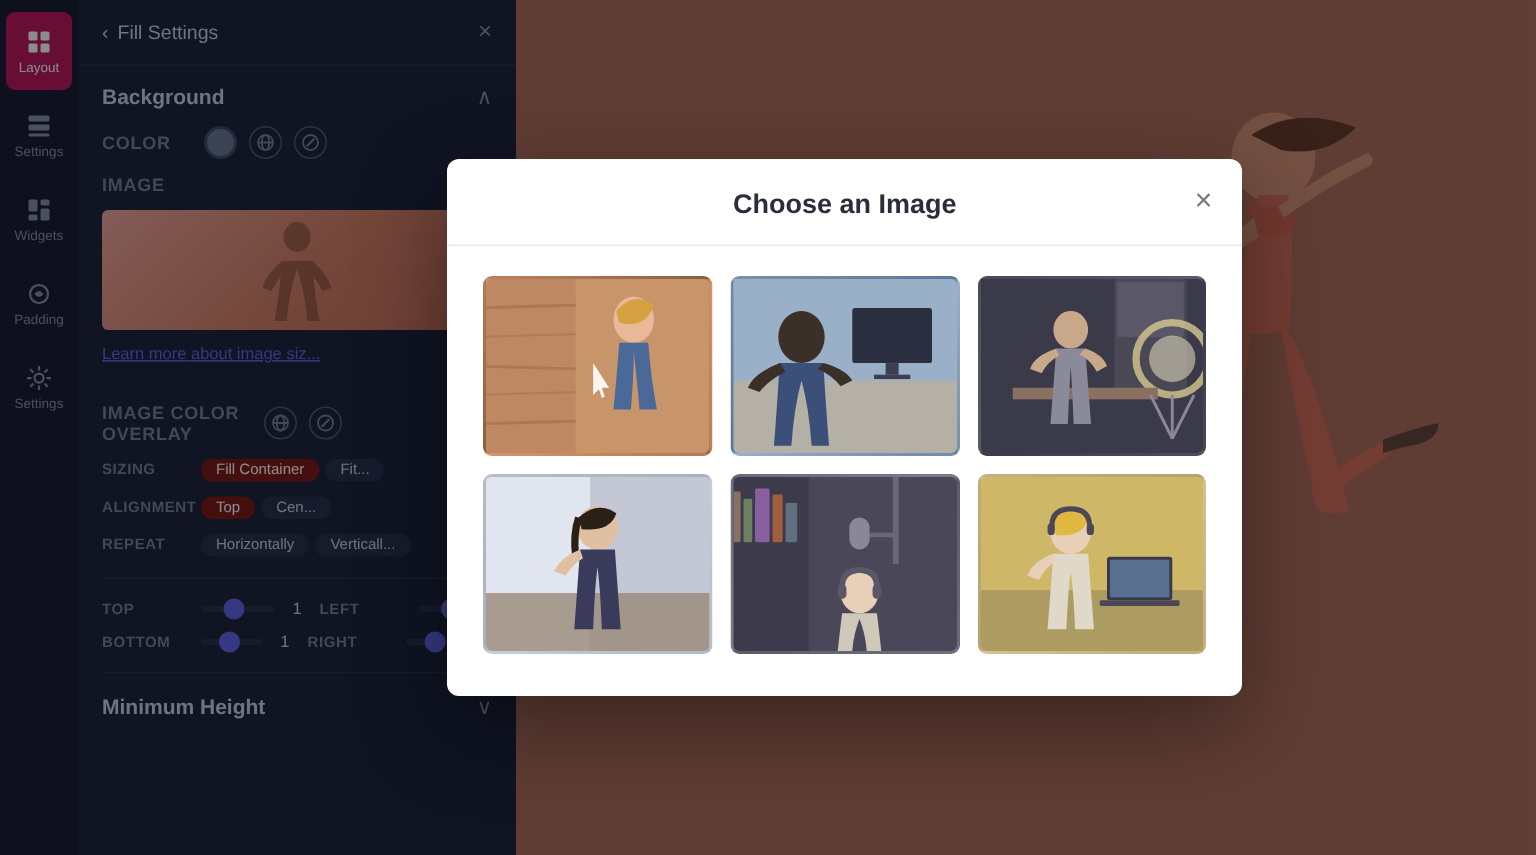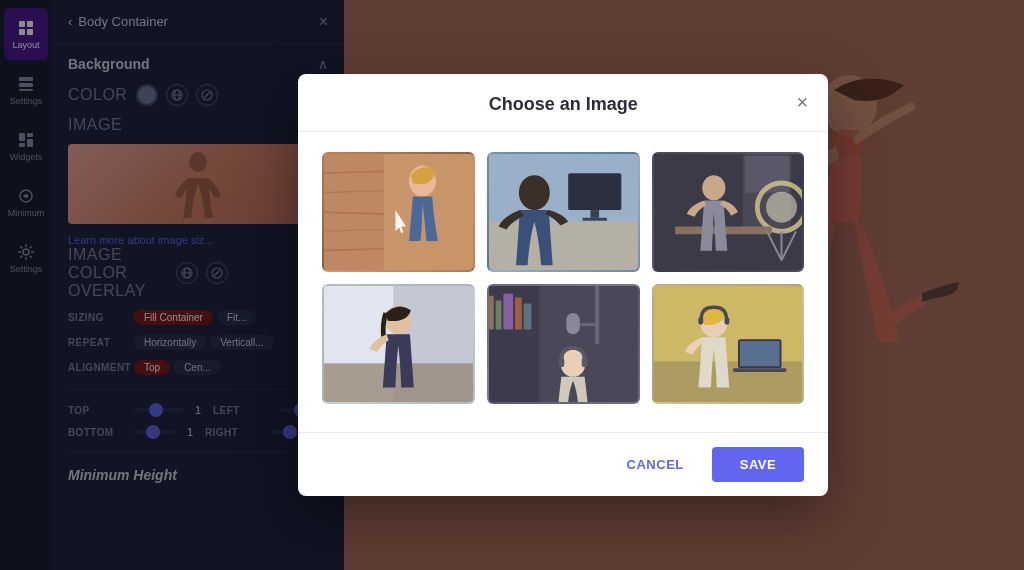--- a/index.html
+++ b/index.html
@@ -54,21 +54,21 @@
       justify-content: center;
       gap: 3px;
       border-radius: 6px;
       cursor: pointer;
       color: #8892aa;
       font-size: 9px;
       text-align: center;
     }
 
     .sidebar-item.active {
-      background: #4c1d95;
+      background: #be185d;
       color: #fff;
     }
 
     .sidebar-icon {
       width: 18px;
       height: 18px;
       display: flex;
       align-items: center;
       justify-content: center;
     }
@@ -131,22 +131,22 @@
 
     .field-row {
       display: flex;
       align-items: center;
       margin-bottom: 10px;
       gap: 8px;
     }
 
     .field-label {
       color: #7a849e;
-      font-size: 16px;
-      font-weight: 400;
+      font-size: 12px;
+      font-weight: 700;
       letter-spacing: 0.5px;
       text-transform: uppercase;
       width: 60px;
       flex-shrink: 0;
     }
 
     .color-btn {
       width: 22px;
       height: 22px;
       border-radius: 50%;
@@ -204,23 +204,24 @@
       font-size: 10px;
       font-weight: 600;
       letter-spacing: 0.5px;
       text-transform: uppercase;
       cursor: pointer;
     }
 
     .learn-more-link {
       color: #6366f1;
       font-size: 11px;
+      text-decoration: underline;
       cursor: pointer;
       display: block;
-      margin-bottom: 0;
+      margin-bottom: 26px;
     }
 
     .divider {
       height: 1px;
       background: #2a3352;
       margin: 14px 0;
     }
 
     .settings-row {
       display: flex;
@@ -283,21 +284,20 @@
 
     .padding-header {
       display: flex;
       align-items: center;
       justify-content: space-between;
       margin-bottom: 10px;
     }
 
     .min-height-section {
       margin-top: 4px;
-      font-style: italic;
     }
 
     
     .overlay {
       position: absolute;
       inset: 0;
       background: rgba(0,0,0,0.45);
       z-index: 20;
     }
 
@@ -491,38 +491,38 @@
     </div>
     <span>Widgets</span>
   </div>
   <div class="sidebar-item">
     <div class="sidebar-icon">
       <svg width="18" height="18" viewBox="0 0 18 18" fill="none">
         <circle cx="9" cy="9" r="6" stroke="currentColor" stroke-width="1.5" fill="none"></circle>
         <path d="M6 9 Q9 5 12 9 Q9 13 6 9 Z" fill="currentColor"></path>
       </svg>
     </div>
-    <span>Minimum</span>
+    <span>Padding</span>
   </div>
   <div class="sidebar-item">
     <div class="sidebar-icon">
       <svg width="18" height="18" viewBox="0 0 18 18" fill="none">
         <circle cx="9" cy="9" r="3" stroke="currentColor" stroke-width="1.5" fill="none"></circle>
         <path d="M9 1 L9 4 M9 14 L9 17 M1 9 L4 9 M14 9 L17 9 M3.2 3.2 L5.3 5.3 M12.7 12.7 L14.8 14.8 M14.8 3.2 L12.7 5.3 M5.3 12.7 L3.2 14.8" stroke="currentColor" stroke-width="1.5"></path>
       </svg>
     </div>
     <span>Settings</span>
   </div>
 </div>
 
 <div class="panel">
   <div class="panel-header">
     <div class="panel-header-left">
       <span>‹</span>
-      <span>Body Container</span>
+      <span>Fill Settings</span>
     </div>
     <span class="panel-close">×</span>
   </div>
 
   <div class="panel-body">
 
     <div class="section-header">
       <span class="section-title">Background</span>
       <span class="chevron-up">∧</span>
     </div>
@@ -582,29 +582,29 @@
       </div>
     </div>
 
     <div class="settings-row">
       <span class="settings-label">SIZING</span>
       <span class="settings-pill active">Fill Container</span>
       <span class="settings-pill">Fit...</span>
     </div>
 
     <div class="settings-row">
+      <span class="settings-label">ALIGNMENT</span>
+      <span class="settings-pill active">Top</span>
+      <span class="settings-pill">Cen...</span>
+    </div>
+
+    <div class="settings-row">
       <span class="settings-label">REPEAT</span>
       <span class="settings-pill">Horizontally</span>
       <span class="settings-pill">Verticall...</span>
-    </div>
-
-    <div class="settings-row">
-      <span class="settings-label">ALIGNMENT</span>
-      <span class="settings-pill active">Top</span>
-      <span class="settings-pill">Cen...</span>
     </div>
 
     <div class="divider"></div>
 
     <div class="padding-section">
 
       <div class="settings-row">
         <span class="settings-label">TOP</span>
         <div class="slider-container">
           <div class="slider-thumb" style="left: 30%;"></div>
@@ -779,17 +779,13 @@
           <rect x="81" y="32" width="5" height="8" rx="2.5" fill="#4a4858"></rect>
 
           <path d="M58 53 Q56 80 54 105 L67 105 Q68 80 70 65 Q72 80 73 105 L86 105 Q84 80 82 53 Z" fill="#e0d8c8"></path>
           <path d="M58 53 Q44 58 40 68 L48 71 Q53 62 60 58 Z" fill="#e8d0b8"></path>
         </svg>
       </div>
 
     </div>
   </div>
 
-  <div class="modal-footer">
-    <button class="btn-cancel">CANCEL</button>
-    <button class="btn-save">SAVE</button>
-  </div>
 </div>
 
 </body></html>

